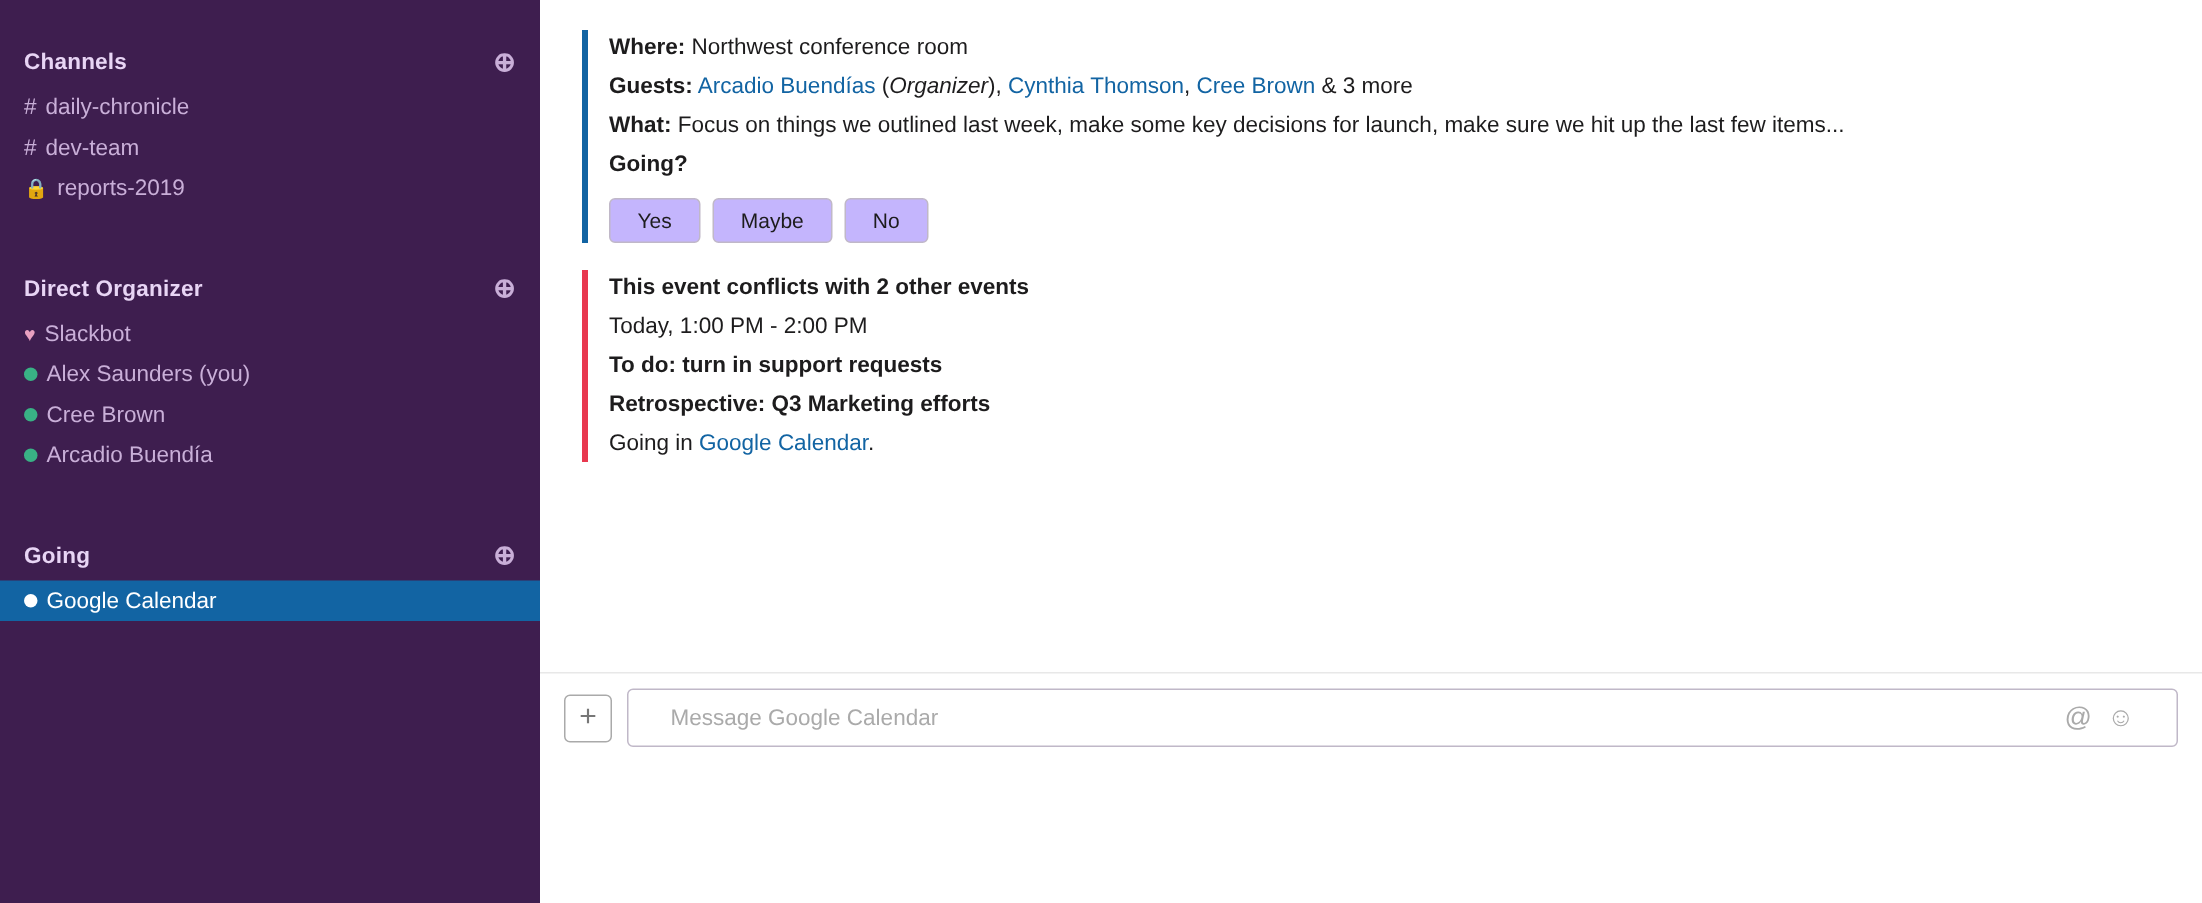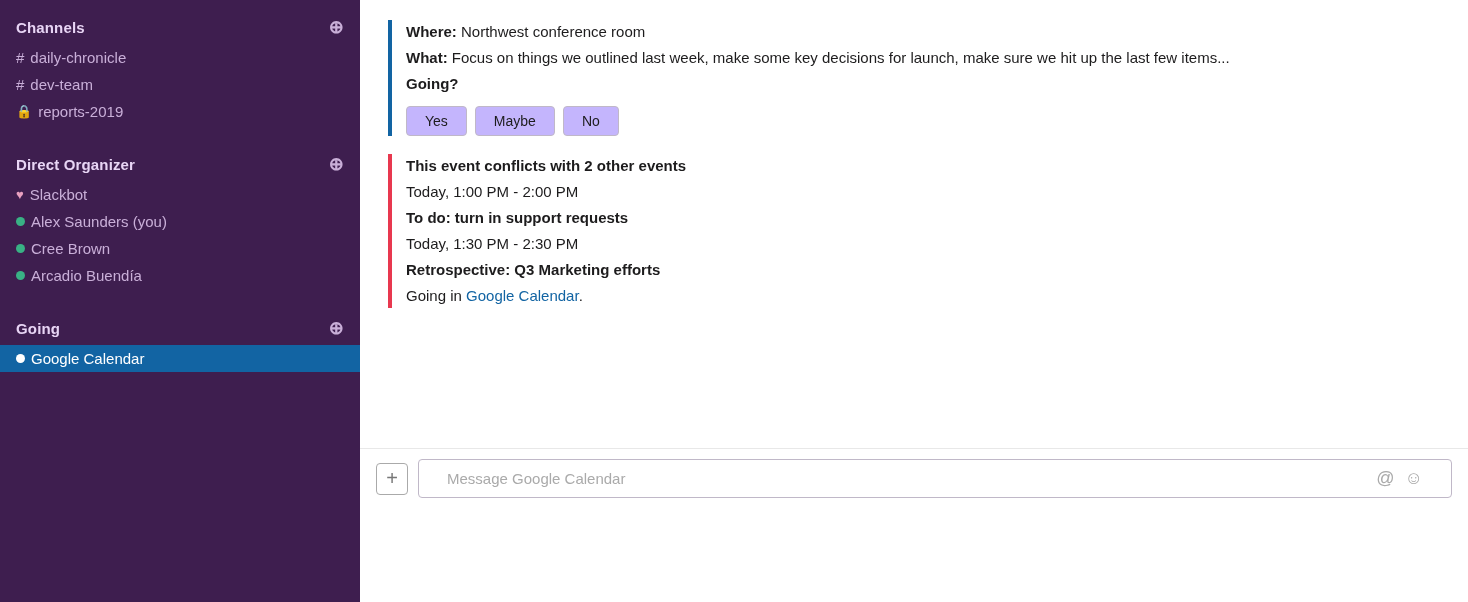--- a/index.html
+++ b/index.html
@@ -12,20 +12,21 @@
       background: #3e1e4f;
       color: #c9afd8;
       display: flex;
       flex-direction: column;
       height: 602px;
       overflow: hidden;
     }
 
     .sidebar-section {
       padding: 0;
+      margin-top: 14px;
     }
 
     .sidebar-section-header {
       display: flex;
       align-items: center;
       justify-content: space-between;
       padding: 18px 16px 8px 16px;
       font-size: 15px;
       font-weight: 700;
       color: #e8d5f5;
@@ -260,20 +261,28 @@
 
 <div id="main">
   <div id="chat-area">
 
     <div class="message-block">
       <div class="message-line">
         <b>Where:</b>
         <span>Northwest conference room</span>
       </div>
       <div class="message-line">
+        <b>Guests:</b>
+        <a class="link-blue"> Arcadio Buendías</a>
+        <span> (<em>Organizer</em>),</span>
+        <a class="link-blue"> Cynthia Thomson</a><span>,</span>
+        <a class="link-blue"> Cree Brown</a>
+        <span>&amp; 3 more</span>
+      </div>
+      <div class="message-line">
         <b>What:</b>
         <span>Focus on things we outlined last week, make some key decisions for launch, make sure we hit up the last few items...</span>
       </div>
       <div class="message-line">
         <b>Going?</b>
       </div>
       <div class="rsvp-buttons">
         <button class="rsvp-btn">Yes</button>
         <button class="rsvp-btn">Maybe</button>
         <button class="rsvp-btn">No</button>
@@ -281,21 +290,20 @@
     </div>
 
     <div class="message-block conflict-block">
       <div class="message-line">
         <b>This event conflicts with 2 other events</b>
       </div>
       <div class="message-line">Today, 1:00 PM - 2:00 PM</div>
       <div class="message-line">
         <b>To do: turn in support requests</b>
       </div>
-      <div class="message-line">Today, 1:30 PM - 2:30 PM</div>
       <div class="message-line">
         <b>Retrospective: Q3 Marketing efforts</b>
       </div>
       <div class="message-line">
         <span>Going in </span><a class="link-blue">Google Calendar</a><span>.</span>
       </div>
     </div>
 
   </div>
 

